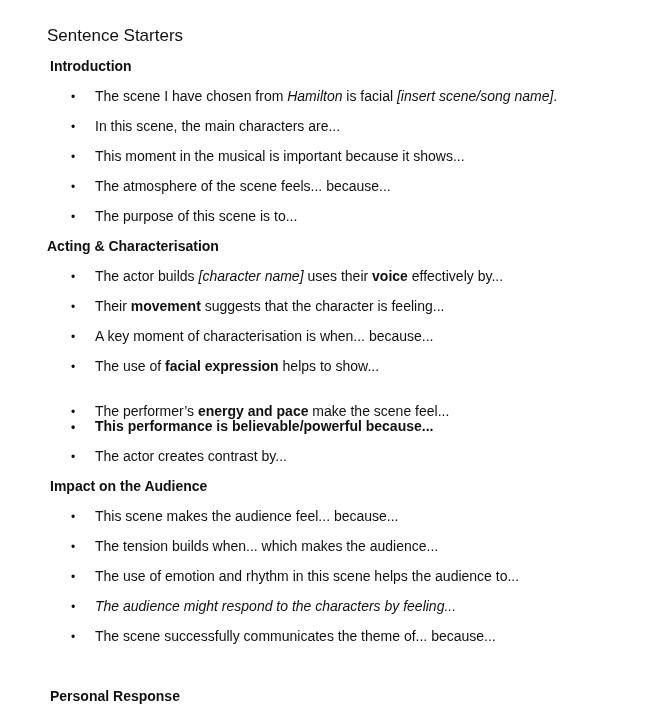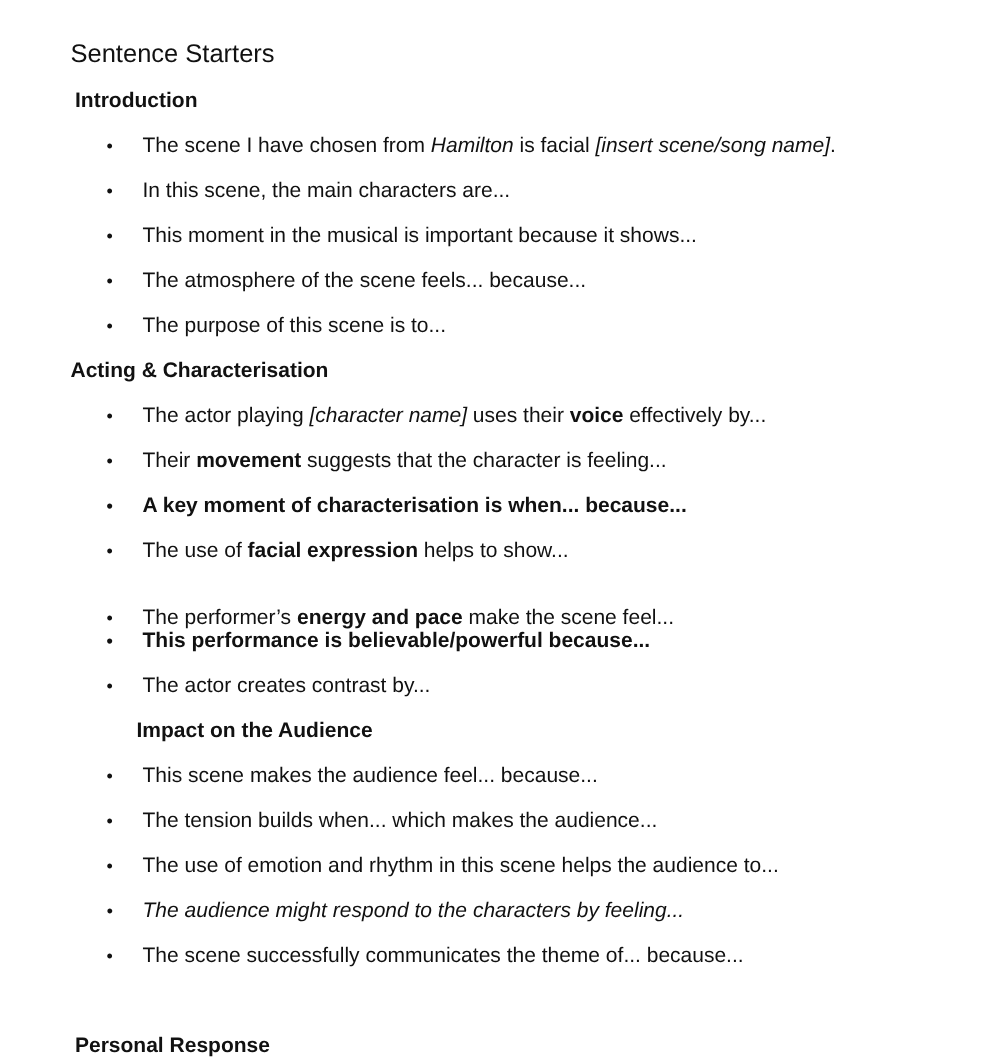--- a/index.html
+++ b/index.html
@@ -22,28 +22,28 @@
 <div class="doc">
   <div class="title">Sentence Starters</div>
   <div id="content">
       <div class="heading" style="left: 50px; top: 57px;">Introduction</div>
       <div class="item" style="top: 87px;"><span class="bullet">•</span><span>The scene I have chosen from </span><span class="it">Hamilton</span><span> is facial </span><span class="it">[insert scene/song name]</span><span>.</span></div>
       <div class="item" style="top: 117px;"><span class="bullet">•</span><span>In this scene, the main characters are...</span></div>
       <div class="item" style="top: 147px;"><span class="bullet">•</span><span>This moment in the musical is important because it shows...</span></div>
       <div class="item" style="top: 177px;"><span class="bullet">•</span><span>The atmosphere of the scene feels... because...</span></div>
       <div class="item" style="top: 207px;"><span class="bullet">•</span><span>The purpose of this scene is to...</span></div>
       <div class="heading" style="left: 47px; top: 237px;">Acting &amp; Characterisation</div>
-      <div class="item" style="top: 267px;"><span class="bullet">•</span><span>The actor playing </span><span class="it">[character name]</span><span> uses their </span><span class="b">voice</span><span> effectively by...</span></div>
+      <div class="item" style="top: 267px;"><span class="bullet">•</span><span>The actor builds </span><span class="it">[character name]</span><span> uses their </span><span class="b">voice</span><span> effectively by...</span></div>
       <div class="item" style="top: 297px;"><span class="bullet">•</span><span>Their </span><span class="b">movement</span><span> suggests that the character is feeling...</span></div>
-      <div class="item" style="top: 327px; font-weight: bold;"><span class="bullet">•</span><span>A key moment of characterisation is when... because...</span></div>
+      <div class="item" style="top: 327px;"><span class="bullet">•</span><span>A key moment of characterisation is when... because...</span></div>
       <div class="item" style="top: 357px;"><span class="bullet">•</span><span>The use of </span><span class="b">facial expression</span><span> helps to show...</span></div>
       <div class="item" style="top: 402px;"><span class="bullet">•</span><span>The performer’s </span><span class="b">energy and pace</span><span> make the scene feel...</span></div>
       <div class="item" style="top: 417px; font-weight: bold;"><span class="bullet">•</span><span>This performance is believable/powerful because...</span></div>
       <div class="item" style="top: 447px;"><span class="bullet">•</span><span>The actor creates contrast by...</span></div>
-      <div class="heading" style="left: 50px; top: 477px; margin-left: 41px;">Impact on the Audience</div>
+      <div class="heading" style="left: 50px; top: 477px;">Impact on the Audience</div>
       <div class="item" style="top: 507px;"><span class="bullet">•</span><span>This scene makes the audience feel... because...</span></div>
       <div class="item" style="top: 537px;"><span class="bullet">•</span><span>The tension builds when... which makes the audience...</span></div>
       <div class="item" style="top: 567px;"><span class="bullet">•</span><span>The use of emotion and rhythm in this scene helps the audience to...</span></div>
       <div class="item" style="top: 597px; font-style: italic;"><span class="bullet">•</span><span>The audience might respond to the characters by feeling...</span></div>
       <div class="item" style="top: 627px;"><span class="bullet">•</span><span>The scene successfully communicates the theme of... because...</span></div>
       <div class="heading" style="left: 50px; top: 687px;">Personal Response</div>
     </div>
 </div>
 
 </body></html>

